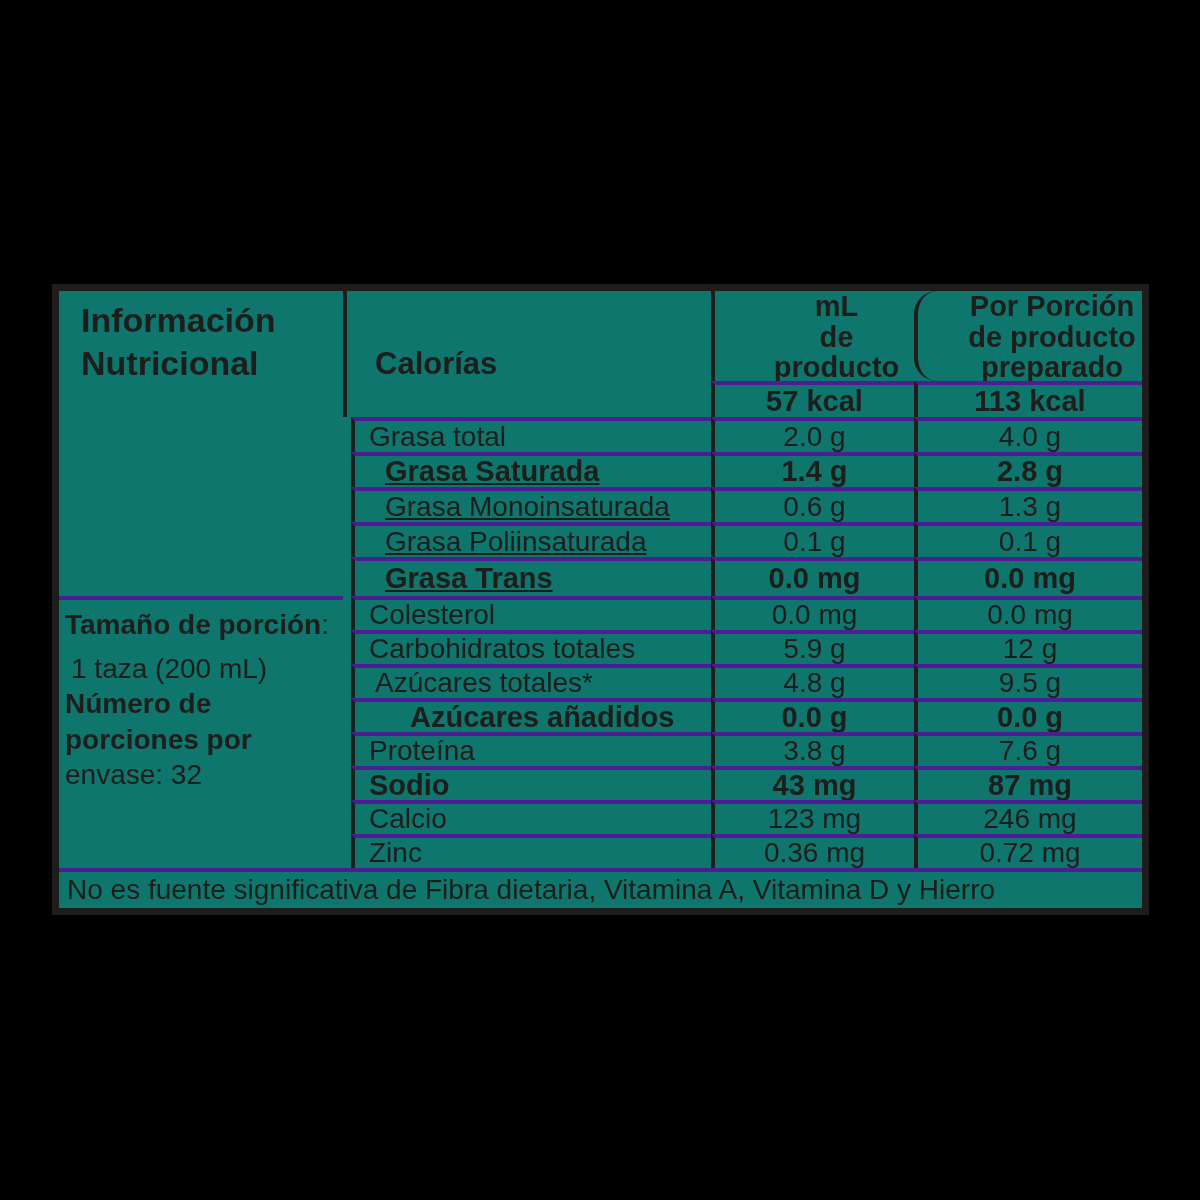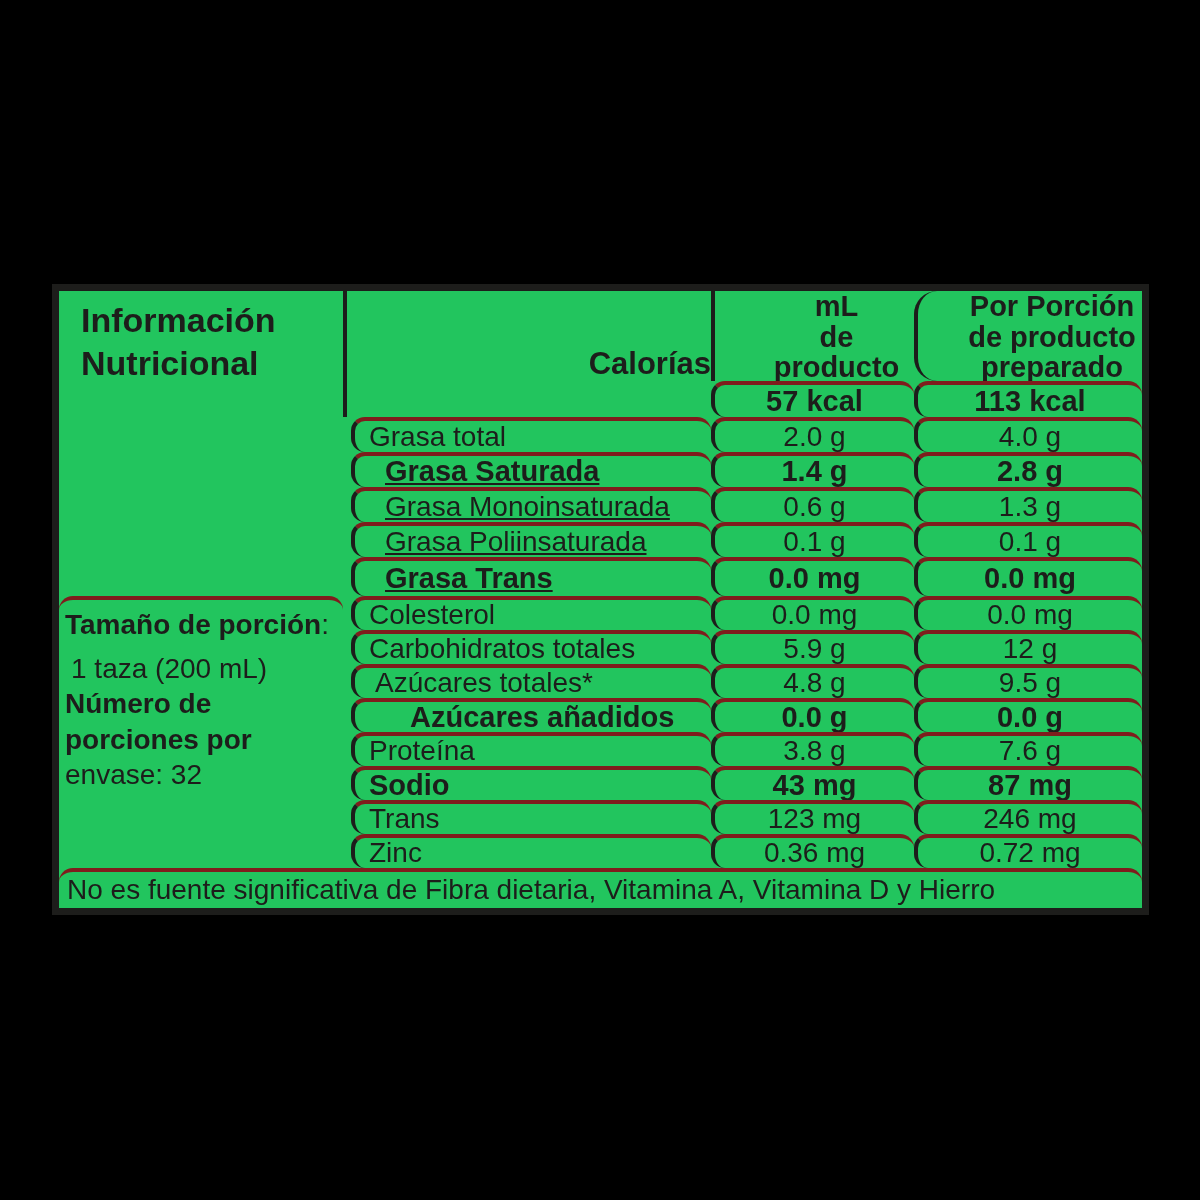--- a/index.html
+++ b/index.html
@@ -9,36 +9,36 @@
     position:relative;
     overflow:hidden;
     font-family:"Liberation Sans","DejaVu Sans",sans-serif;
     color:#1d1d1b;
   }
   .ntable{
     position:absolute;
     left:52px;top:284px;
     width:1097px;height:631px;
     box-sizing:border-box;
-    background:#22c55e;
+    background:#0f766e;
     border:7px solid #1d1d1b;
     display:grid;
     grid-template-columns:284px 368px 203px 1fr;
     grid-template-rows:90px 36px 35px 35px 35px 35px 39px 34px 34px 34px 34px 34px 34px 34px 34px 40px;
   }
   .cell{
     box-sizing:border-box;
     display:flex;
     align-items:center;
     line-height:1;
     font-size:28px;
     overflow:hidden;
   }
-  .bl{border-left:4px solid #1d1d1b;justify-content:flex-end;}
-  .bt{border-top:4px solid #7f1d1d;border-radius:14px;}
+  .bl{border-left:4px solid #1d1d1b;}
+  .bt{border-top:4px solid #4c1d95;}
   .b{font-weight:700;font-size:29px;}
   .label{justify-content:flex-start;padding-left:14px;margin-left:8px;}
   .i1{padding-left:30px;text-decoration:underline;}
   .i2{padding-left:20px;}
   .i3{padding-left:55px;}
   .val{justify-content:center;text-align:center;}
   .info{
     grid-column:1;grid-row:1/8;
     align-items:flex-start;
     padding:8px 10px 0 22px;
@@ -148,21 +148,21 @@
   <div class="cell val b bl bt">0.0 g</div>
 
   <div class="cell label bl bt">Proteína</div>
   <div class="cell val bl bt">3.8 g</div>
   <div class="cell val bl bt">7.6 g</div>
 
   <div class="cell label b bl bt">Sodio</div>
   <div class="cell val b bl bt">43 mg</div>
   <div class="cell val b bl bt">87 mg</div>
 
-  <div class="cell label bl bt">Trans</div>
+  <div class="cell label bl bt">Calcio</div>
   <div class="cell val bl bt">123 mg</div>
   <div class="cell val bl bt">246 mg</div>
 
   <div class="cell label bl bt">Zinc</div>
   <div class="cell val bl bt">0.36 mg</div>
   <div class="cell val bl bt">0.72 mg</div>
 
   <div class="cell footnote bt">No es fuente significativa de Fibra dietaria, Vitamina A, Vitamina D y Hierro</div>
 
 </div>

